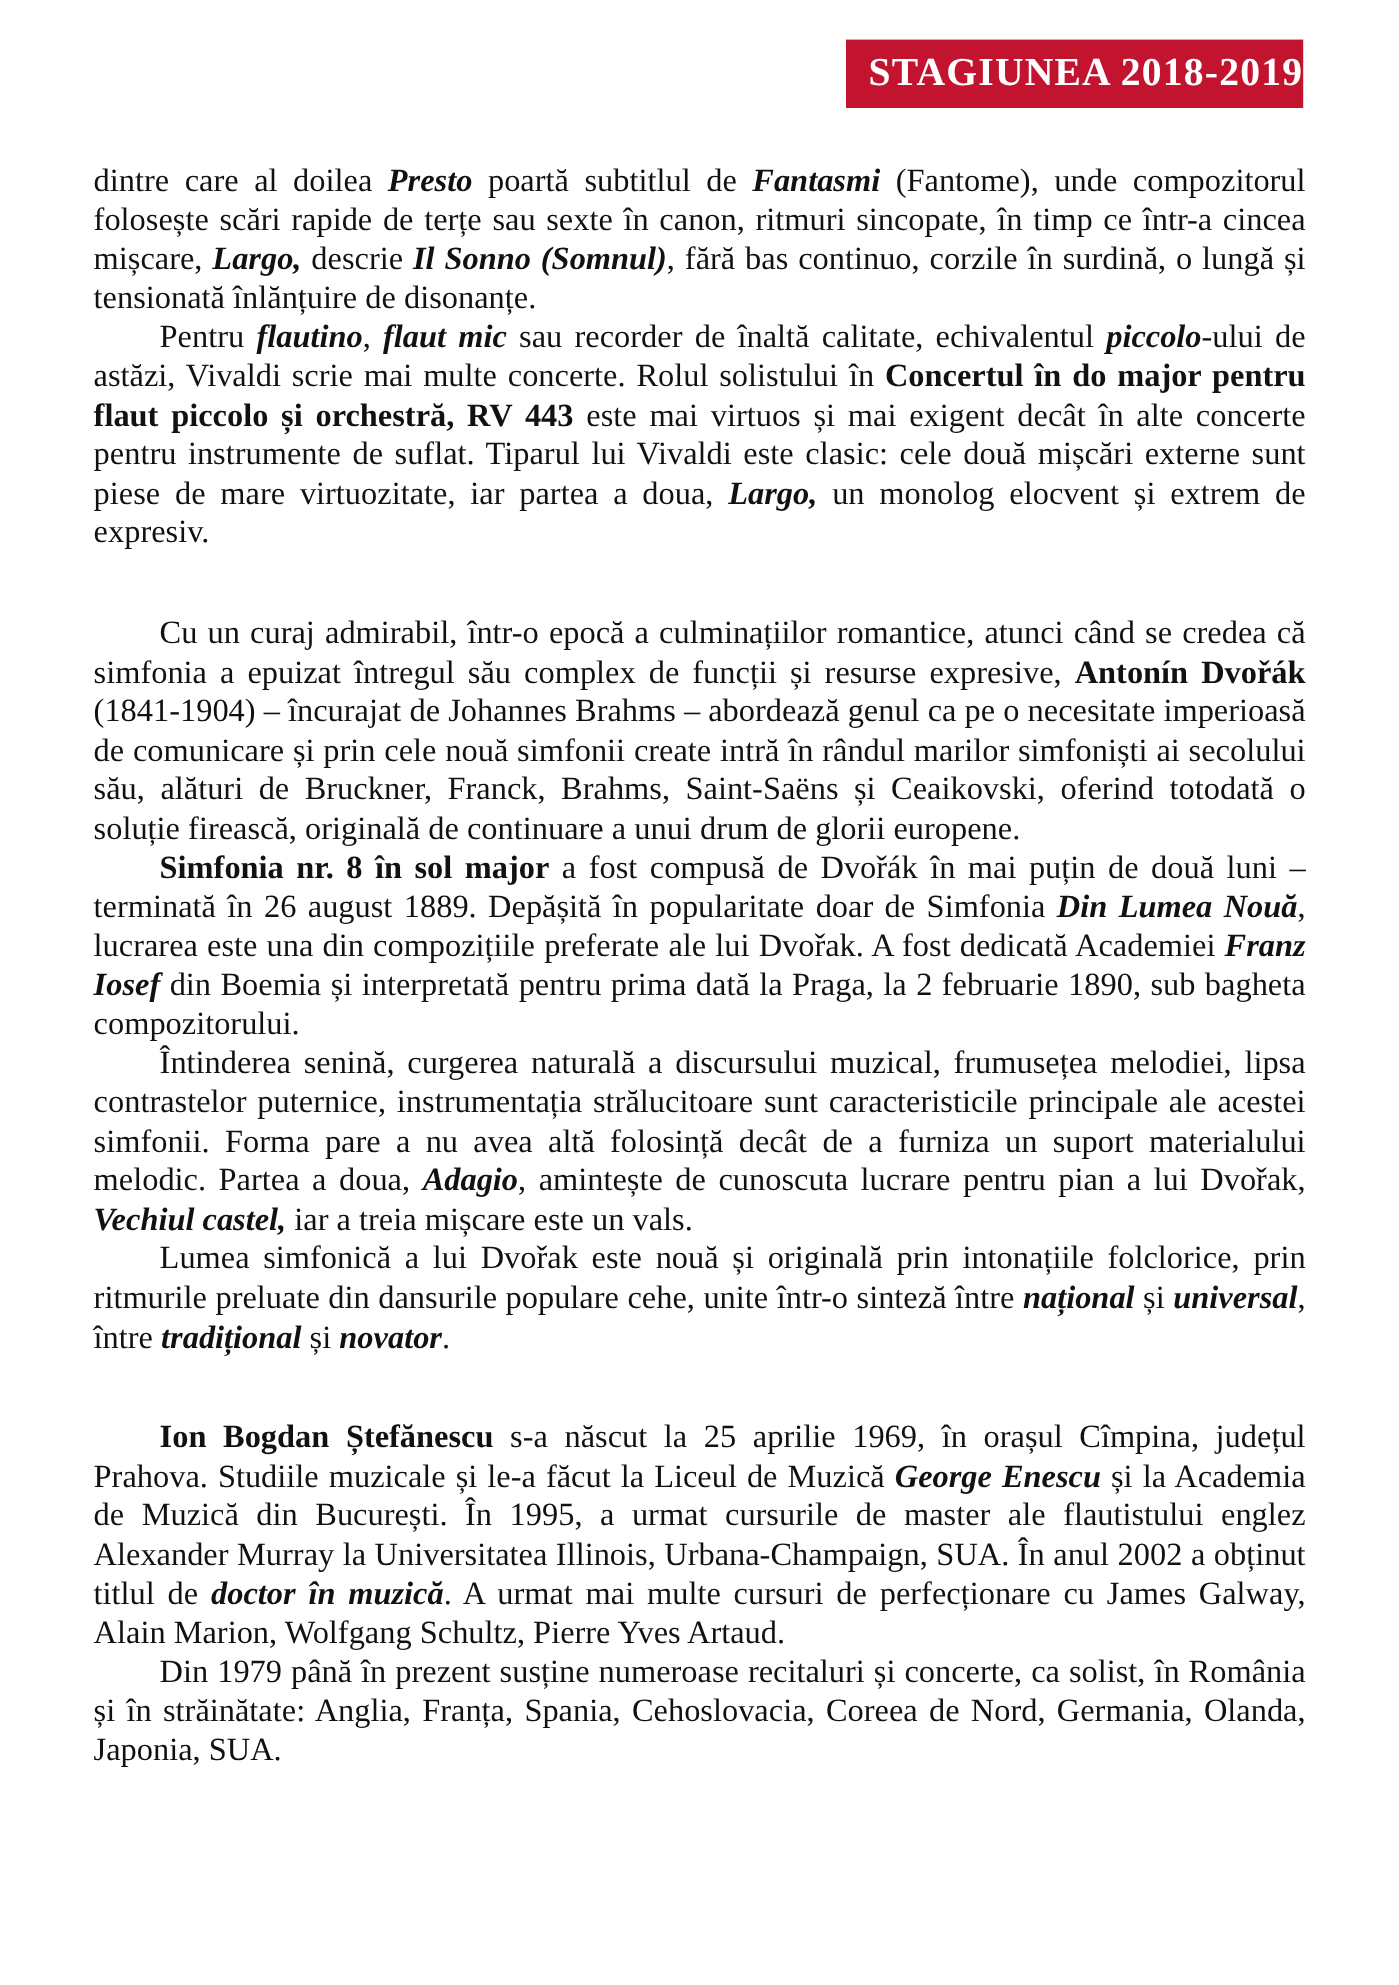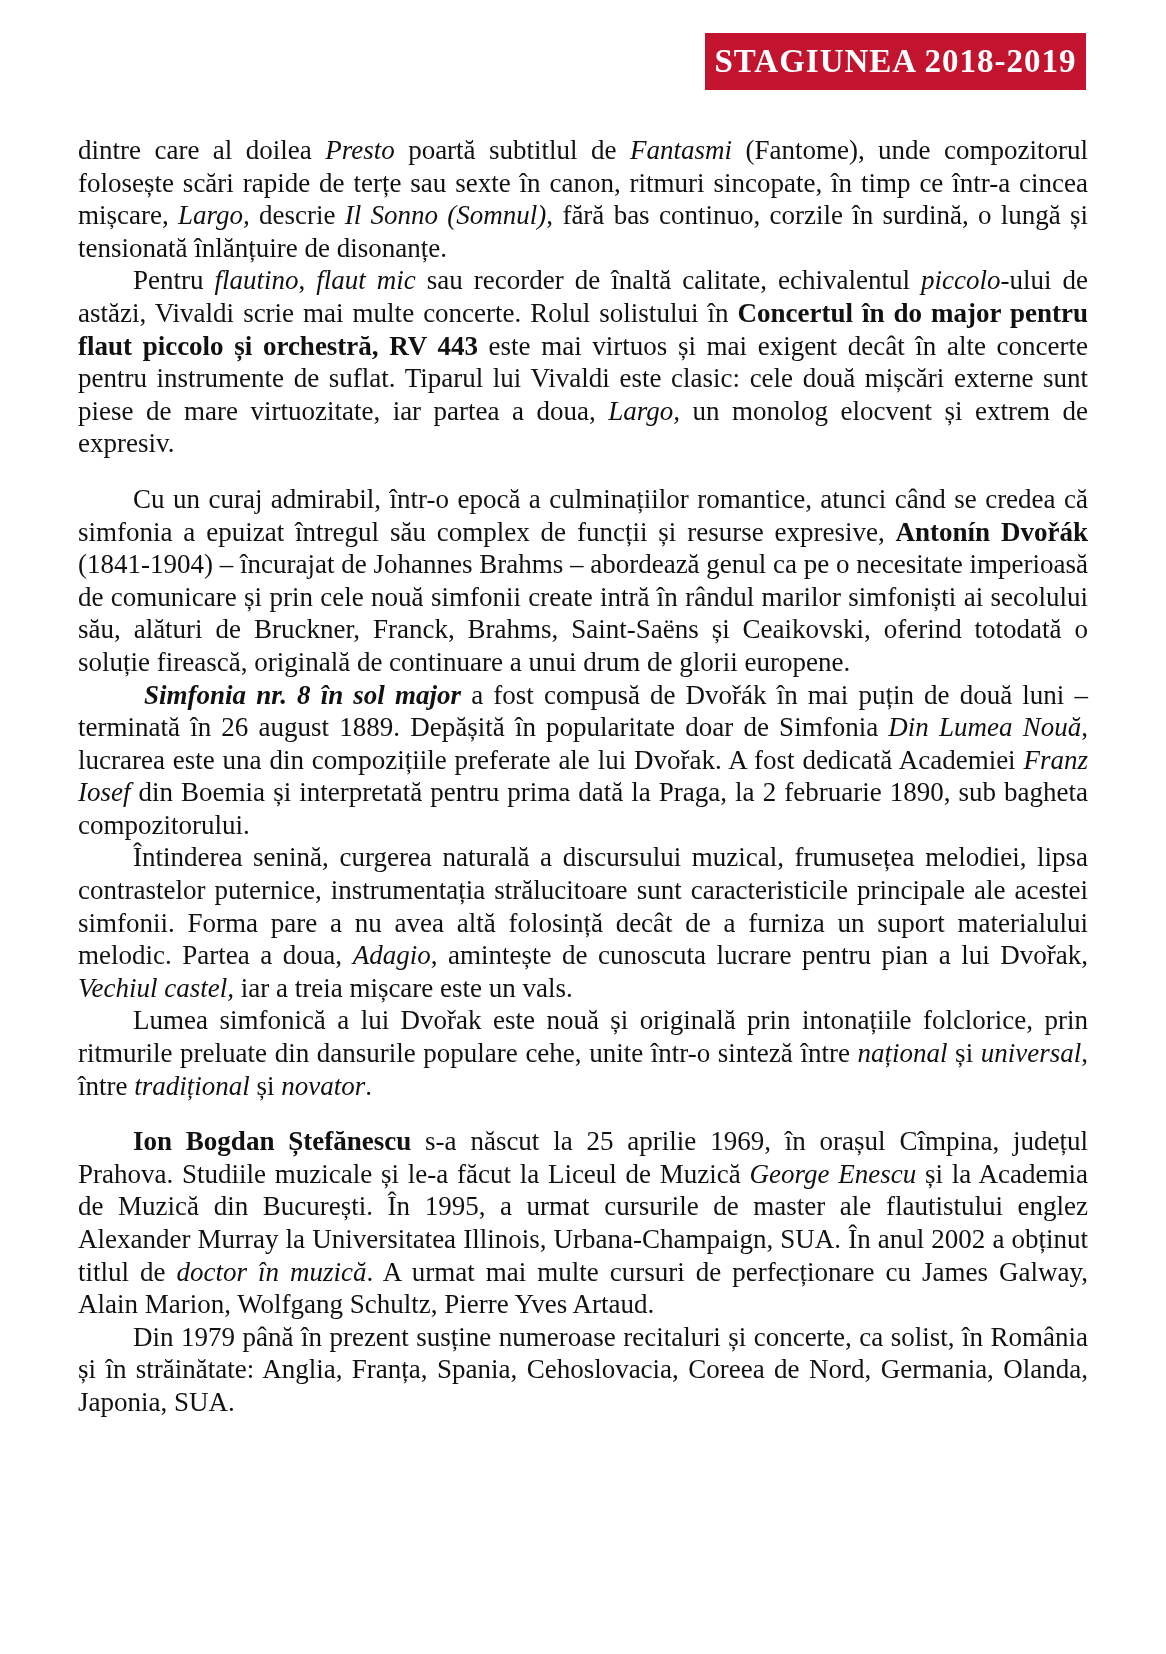--- a/index.html
+++ b/index.html
@@ -23,21 +23,21 @@
   .season-banner {
     position: absolute;
     top: 33px;
     right: 80px;
     width: 381px;
     height: 57px;
     background: #c3142f;
     color: #ffffff;
     display: flex;
     align-items: center;
-    justify-content: center;
+    justify-content: flex-end;
     font-weight: bold;
     font-size: 33px;
     letter-spacing: 1px;
     font-family: "Liberation Serif", "DejaVu Serif", serif;
   }
   .document-body {
     position: absolute;
     top: 134px;
     left: 78px;
     width: 1010px;
@@ -47,26 +47,26 @@
     color: #111111;
   }
   .para {
     margin: 0;
     padding: 0;
   }
   .para.indent {
     text-indent: 55px;
   }
   .para.space-before {
-    margin-top: 23px;
+    margin-top: 51px;
   }
   .rn { font-style: normal; font-weight: normal; }
-  .ri { font-style: italic; font-weight: normal; }
+  .ri { font-style: italic; font-weight: bold; }
   .rb { font-style: normal; font-weight: bold; }
-  .rbi { font-style: italic; font-weight: bold; margin-left: 11px; }
+  .rbi { font-weight: bold; }
 </style>
 </head>
 <body>
 
 <div class="page">
 
   <div class="season-banner" style="background: rgb(195, 20, 47); color: rgb(255, 255, 255);">
     <span>STAGIUNEA 2018-2019</span>
   </div>
 

